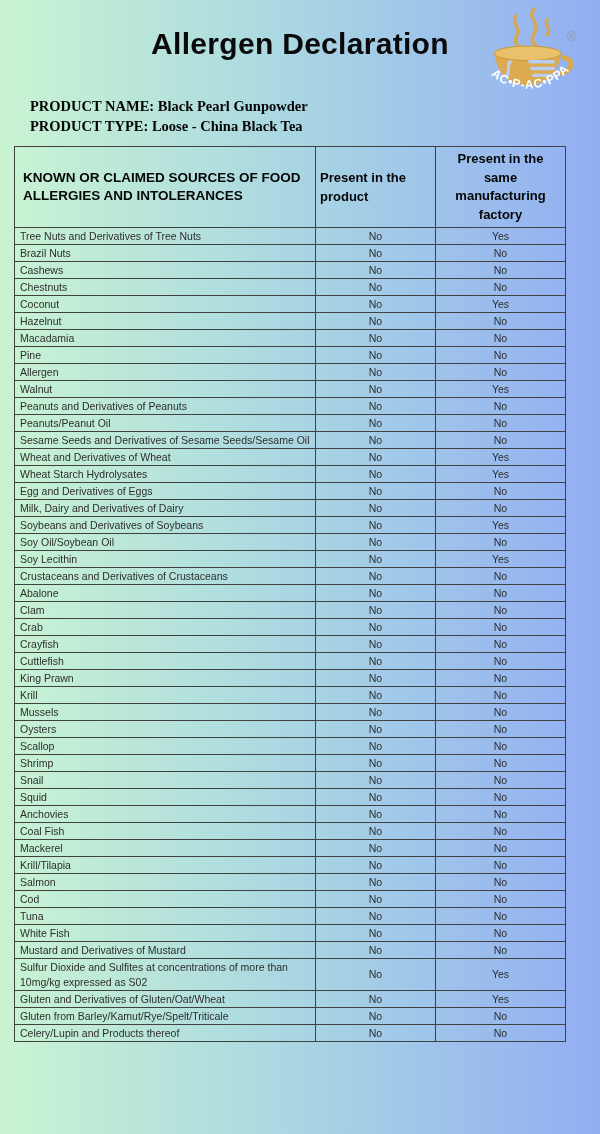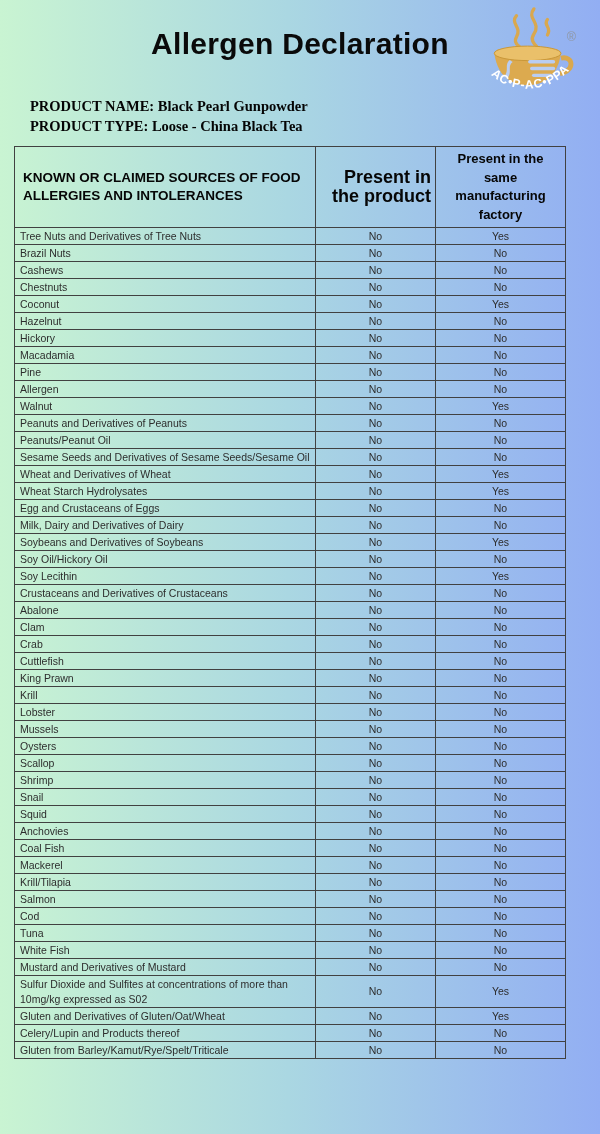--- a/index.html
+++ b/index.html
@@ -46,21 +46,21 @@
     border: 1px solid #414141;
     overflow: hidden;
   }
   thead th {
     font-weight: bold;
     color: #060606;
     vertical-align: middle;
     padding: 3px 4px;
   }
   th.h1 { text-align: left; font-size: 13.5px; line-height: 18px; padding-left: 8px; }
-  th.h2 { font-size: 18px;   line-height: 19px; text-align: right; }
+  th.h2 { font-size: 13px;   line-height: 19px; text-align: left; }
   th.h3 { font-size: 13px; line-height: 18.5px; text-align: center; }
   tbody td {
     font-size: 10.5px;
     line-height: 15px;
     padding: 0.5px 5px;
     color: #2d2d2d;
     vertical-align: middle;
   }
   td.c2, td.c3 { text-align: center; }
 </style>
@@ -150,25 +150,20 @@
       <td class="c1">Coconut</td>
       <td class="c2">No</td>
       <td class="c3">Yes</td>
     </tr>
         <tr>
       <td class="c1">Hazelnut</td>
       <td class="c2">No</td>
       <td class="c3">No</td>
     </tr>
         <tr>
-      <td class="c1">Hickory</td>
-      <td class="c2">No</td>
-      <td class="c3">No</td>
-    </tr>
-        <tr>
       <td class="c1">Macadamia</td>
       <td class="c2">No</td>
       <td class="c3">No</td>
     </tr>
         <tr>
       <td class="c1">Pine</td>
       <td class="c2">No</td>
       <td class="c3">No</td>
     </tr>
         <tr>
@@ -200,36 +195,36 @@
       <td class="c1">Wheat and Derivatives of Wheat</td>
       <td class="c2">No</td>
       <td class="c3">Yes</td>
     </tr>
         <tr>
       <td class="c1">Wheat Starch Hydrolysates</td>
       <td class="c2">No</td>
       <td class="c3">Yes</td>
     </tr>
         <tr>
-      <td class="c1">Egg and Crustaceans of Eggs</td>
+      <td class="c1">Egg and Derivatives of Eggs</td>
       <td class="c2">No</td>
       <td class="c3">No</td>
     </tr>
         <tr>
       <td class="c1">Milk, Dairy and Derivatives of Dairy</td>
       <td class="c2">No</td>
       <td class="c3">No</td>
     </tr>
         <tr>
       <td class="c1">Soybeans and Derivatives of Soybeans</td>
       <td class="c2">No</td>
       <td class="c3">Yes</td>
     </tr>
         <tr>
-      <td class="c1">Soy Oil/Hickory Oil</td>
+      <td class="c1">Soy Oil/Soybean Oil</td>
       <td class="c2">No</td>
       <td class="c3">No</td>
     </tr>
         <tr>
       <td class="c1">Soy Lecithin</td>
       <td class="c2">No</td>
       <td class="c3">Yes</td>
     </tr>
         <tr>
       <td class="c1">Crustaceans and Derivatives of Crustaceans</td>
@@ -245,40 +240,40 @@
       <td class="c1">Clam</td>
       <td class="c2">No</td>
       <td class="c3">No</td>
     </tr>
         <tr>
       <td class="c1">Crab</td>
       <td class="c2">No</td>
       <td class="c3">No</td>
     </tr>
         <tr>
+      <td class="c1">Crayfish</td>
+      <td class="c2">No</td>
+      <td class="c3">No</td>
+    </tr>
+        <tr>
       <td class="c1">Cuttlefish</td>
       <td class="c2">No</td>
       <td class="c3">No</td>
     </tr>
         <tr>
       <td class="c1">King Prawn</td>
       <td class="c2">No</td>
       <td class="c3">No</td>
     </tr>
         <tr>
       <td class="c1">Krill</td>
       <td class="c2">No</td>
       <td class="c3">No</td>
     </tr>
         <tr>
-      <td class="c1">Lobster</td>
-      <td class="c2">No</td>
-      <td class="c3">No</td>
-    </tr>
-        <tr>
       <td class="c1">Mussels</td>
       <td class="c2">No</td>
       <td class="c3">No</td>
     </tr>
         <tr>
       <td class="c1">Oysters</td>
       <td class="c2">No</td>
       <td class="c3">No</td>
     </tr>
         <tr>
@@ -350,25 +345,25 @@
       <td class="c1">Sulfur Dioxide and Sulfites at concentrations of more than 10mg/kg expressed as S02</td>
       <td class="c2">No</td>
       <td class="c3">Yes</td>
     </tr>
         <tr>
       <td class="c1">Gluten and Derivatives of Gluten/Oat/Wheat</td>
       <td class="c2">No</td>
       <td class="c3">Yes</td>
     </tr>
         <tr>
+      <td class="c1">Gluten from Barley/Kamut/Rye/Spelt/Triticale</td>
+      <td class="c2">No</td>
+      <td class="c3">No</td>
+    </tr>
+        <tr>
       <td class="c1">Celery/Lupin and Products thereof</td>
-      <td class="c2">No</td>
-      <td class="c3">No</td>
-    </tr>
-        <tr>
-      <td class="c1">Gluten from Barley/Kamut/Rye/Spelt/Triticale</td>
       <td class="c2">No</td>
       <td class="c3">No</td>
     </tr>
       </tbody>
   </table>
 
 </div>
 
 </body></html>

